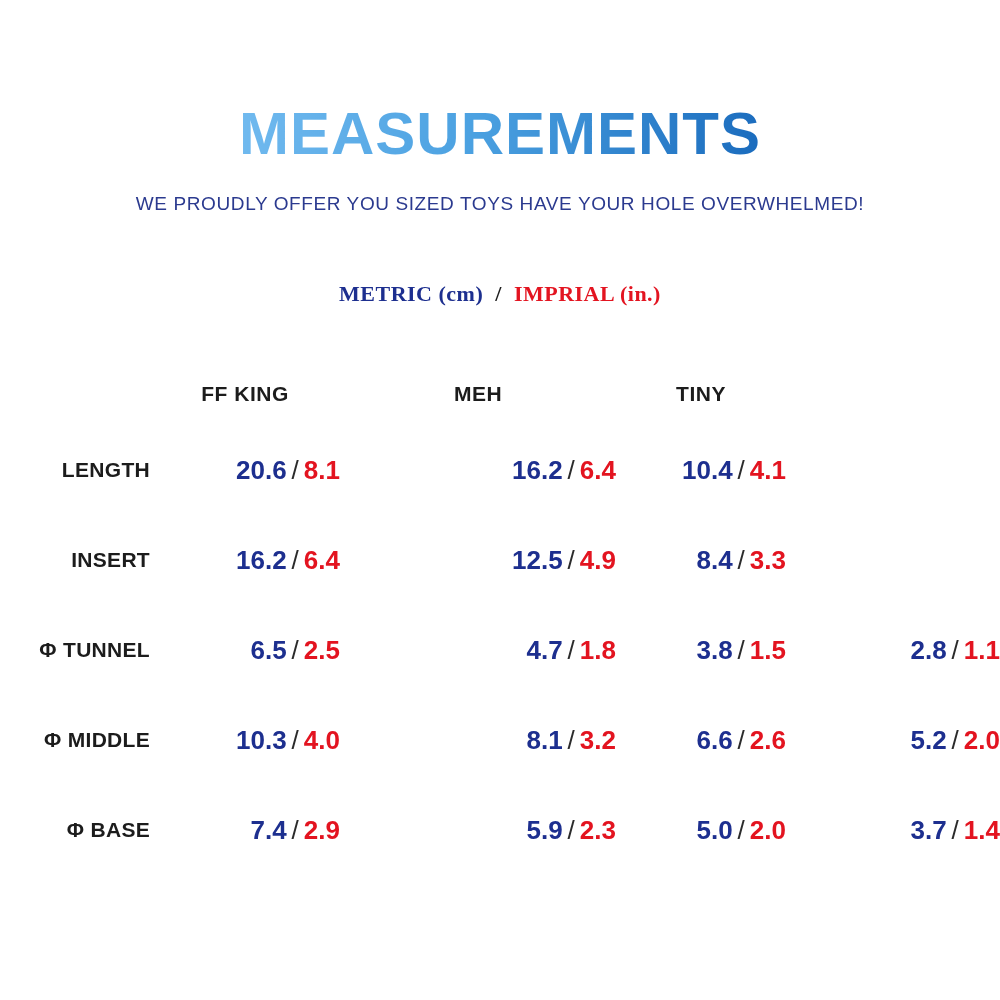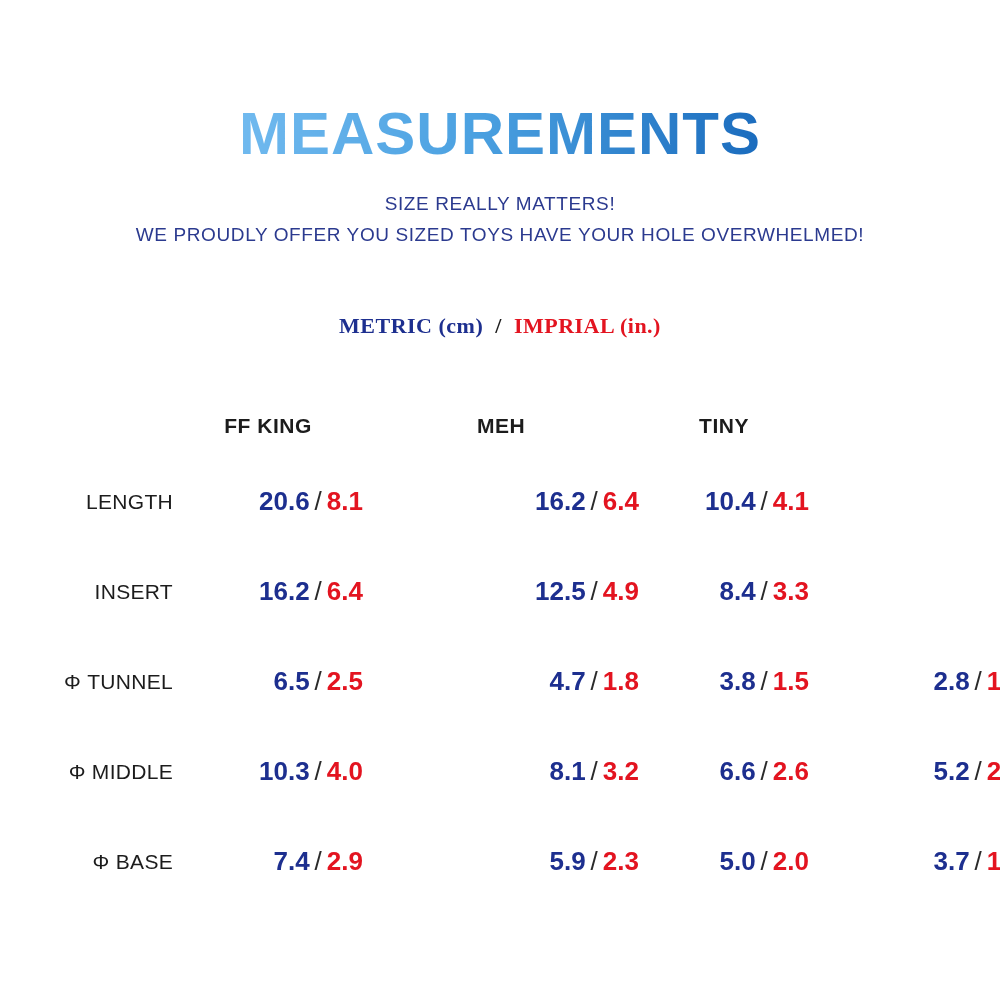--- a/index.html
+++ b/index.html
@@ -48,26 +48,25 @@
 
   .table {
     margin-top: 56px;
     width: 1000px;
   }
   .trow {
     display: grid;
     grid-template-columns: 150px 190px 276px 170px 214px;
     align-items: center;
     height: 90px;
-    padding-left: 23px;
   }
   .trow.thead { height: 62px; }
   .rowlabel {
     text-align: right;
-    font-weight: 400;
+    font-weight: 700;
     font-size: 21px;
     letter-spacing: 0.3px;
     color: #1c1c1c;
     padding-right: 0;
   }
   .colheader {
     text-align: center;
     font-weight: 700;
     font-size: 21px;
     letter-spacing: 0.5px;
@@ -84,21 +83,20 @@
   .cell .i { color: #e31420; }
 </style>
 </head>
 <body>
 
 <div class="page">
 
   <h1 class="title">MEASUREMENTS</h1>
 
   <div class="subtitle">
-    <div>SIZE REALLY MATTERS!</div>
     <div>WE PROUDLY OFFER YOU SIZED TOYS HAVE YOUR HOLE OVERWHELMED!</div>
   </div>
 
   <div class="legend">
     <span class="metric">METRIC (cm)</span>
     <span class="sep">/</span>
     <span class="imperial">IMPRIAL (in.)</span>
   </div>
 
   <div class="table">

